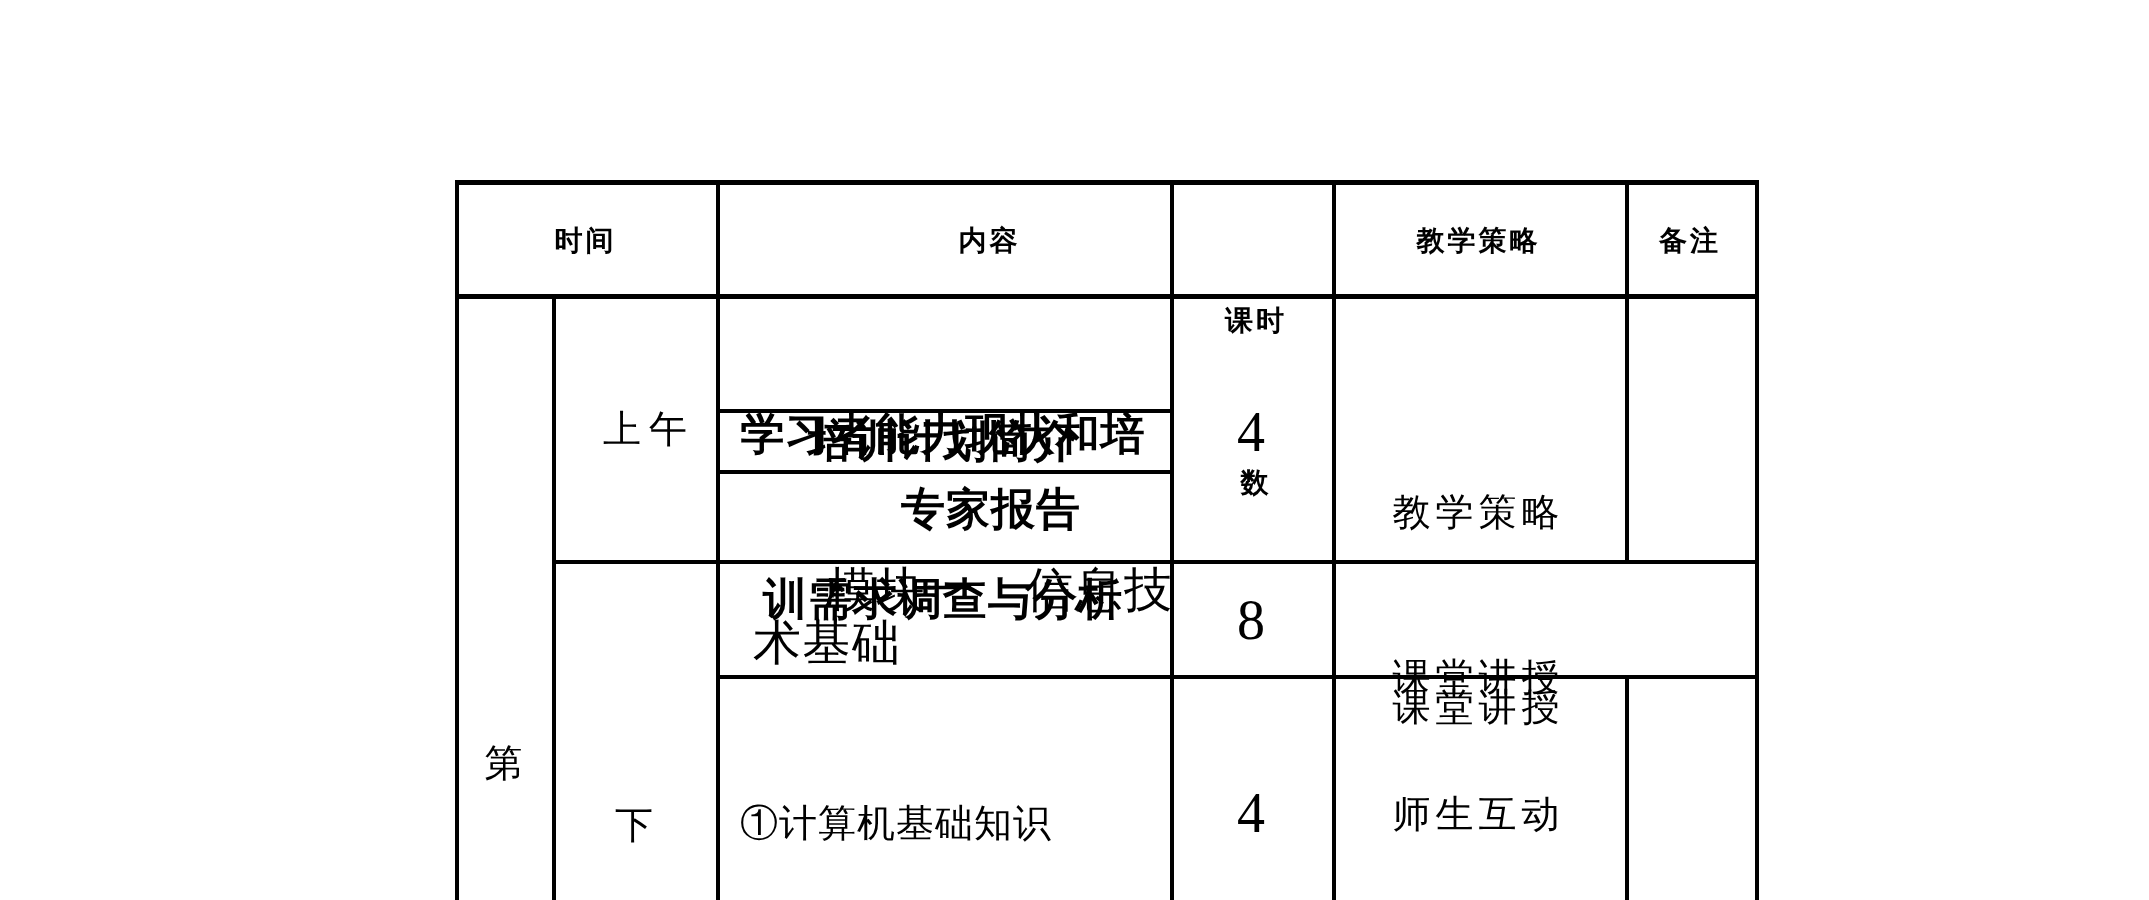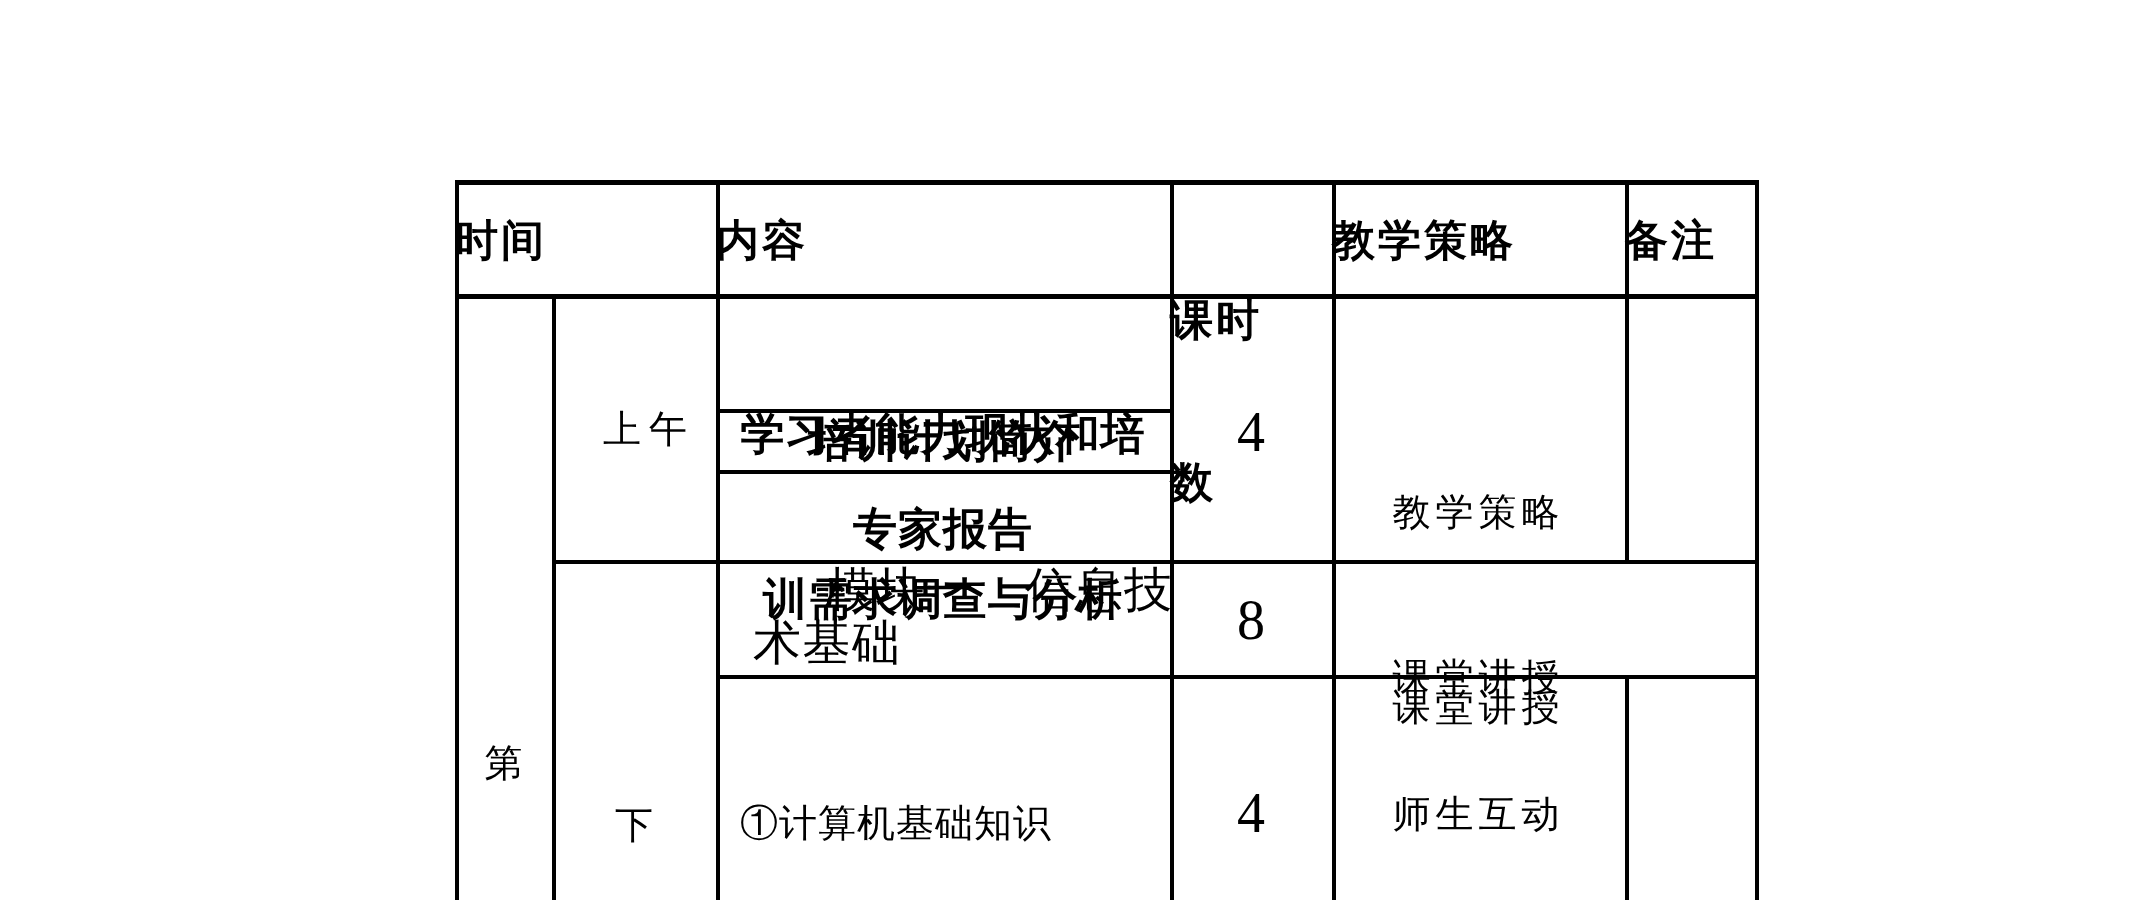--- a/index.html
+++ b/index.html
@@ -5,21 +5,21 @@
   html,body{margin:0;padding:0;}
   body{
     width:2149px;height:900px;background:#ffffff;overflow:hidden;position:relative;
     font-family:"Liberation Serif","DejaVu Serif",serif;color:#000;
   }
   .page{position:absolute;left:0;top:0;width:2149px;height:900px;background:#fff;}
   
   .ln{position:absolute;background:#000;}
   
   .t{position:absolute;white-space:pre;color:#000;}
-  .hdr{font-weight:bold;font-size:43px;line-height:54px;letter-spacing:3px;}
+  .hdr{font-weight:bold;font-size:28px;line-height:54px;text-align:center;letter-spacing:3px;}
   .boldc{font-weight:bold;font-size:44px;line-height:55px;text-align:center;letter-spacing:1px;}
   .boldl{font-weight:normal;font-size:48px;line-height:55px;text-align:left;letter-spacing:1.5px;}
   .body38{font-size:38px;line-height:55px;text-align:center;letter-spacing:5px;}
   .body38l{font-size:38px;line-height:58px;text-align:left;letter-spacing:1px;}
   .num{font-size:56px;line-height:56px;text-align:center;}
   .stack span{display:block;}
 </style>
 </head>
 <body>
 
@@ -56,21 +56,21 @@
     
   </div>
 
   <div class="t body38" style="left:552px;top:402px;width:164px;letter-spacing:8px;margin-left:15px;">上午</div>
 
   <div class="t boldc stack" style="left:716px;top:297px;width:454px;">
     <span>学习者能力现状和培</span>
     <span>训需求调查与分析</span>
   </div>
   <div class="t boldc" style="left:716px;top:414px;width:454px;">培训计划简介</div>
-  <div class="t boldc" style="left:716px;top:502px;width:454px;">专家报告</div>
+  <div class="t boldc" style="left:716px;top:482px;width:454px;padding-left:48px;">专家报告</div>
 
   <div class="t num" style="left:1170px;top:404px;width:162px;">4</div>
 
   <div class="t body38 stack" style="left:1332px;top:375px;width:293px;">
     <span>教学策略</span>
     <span>课堂讲授</span>
   </div>
 
   <div class="t boldl" style="left:827px;top:562px;">模块一　信息技</div>
   <div class="t boldl" style="left:753px;top:615px;">术基础</div>

